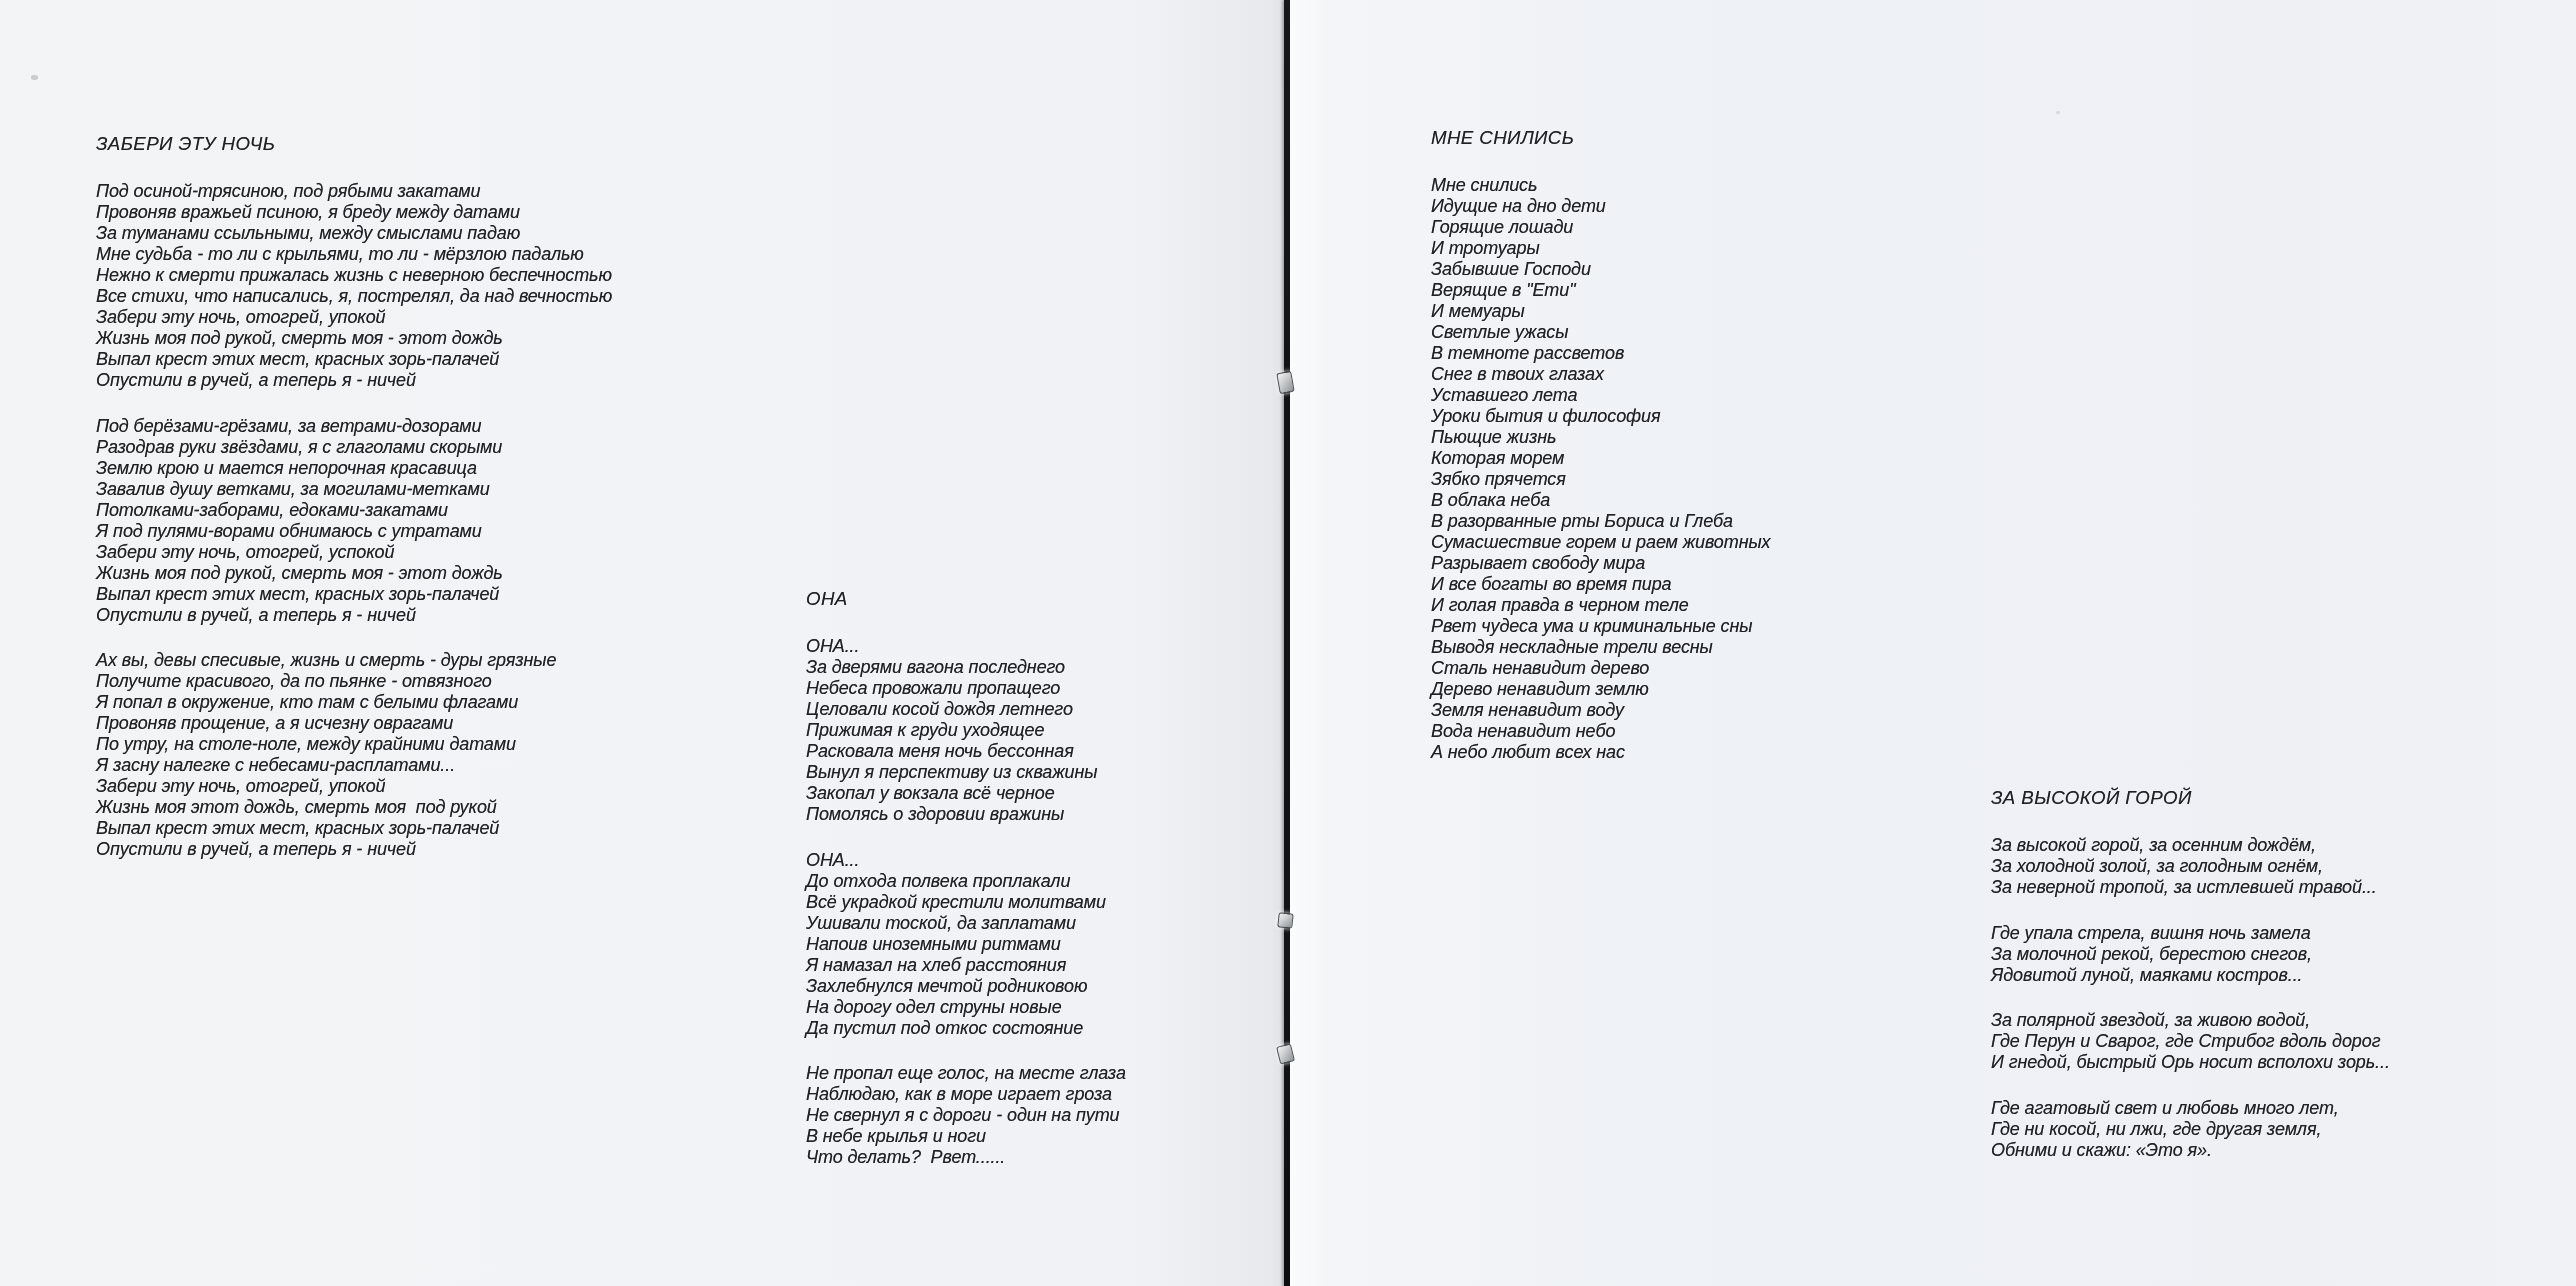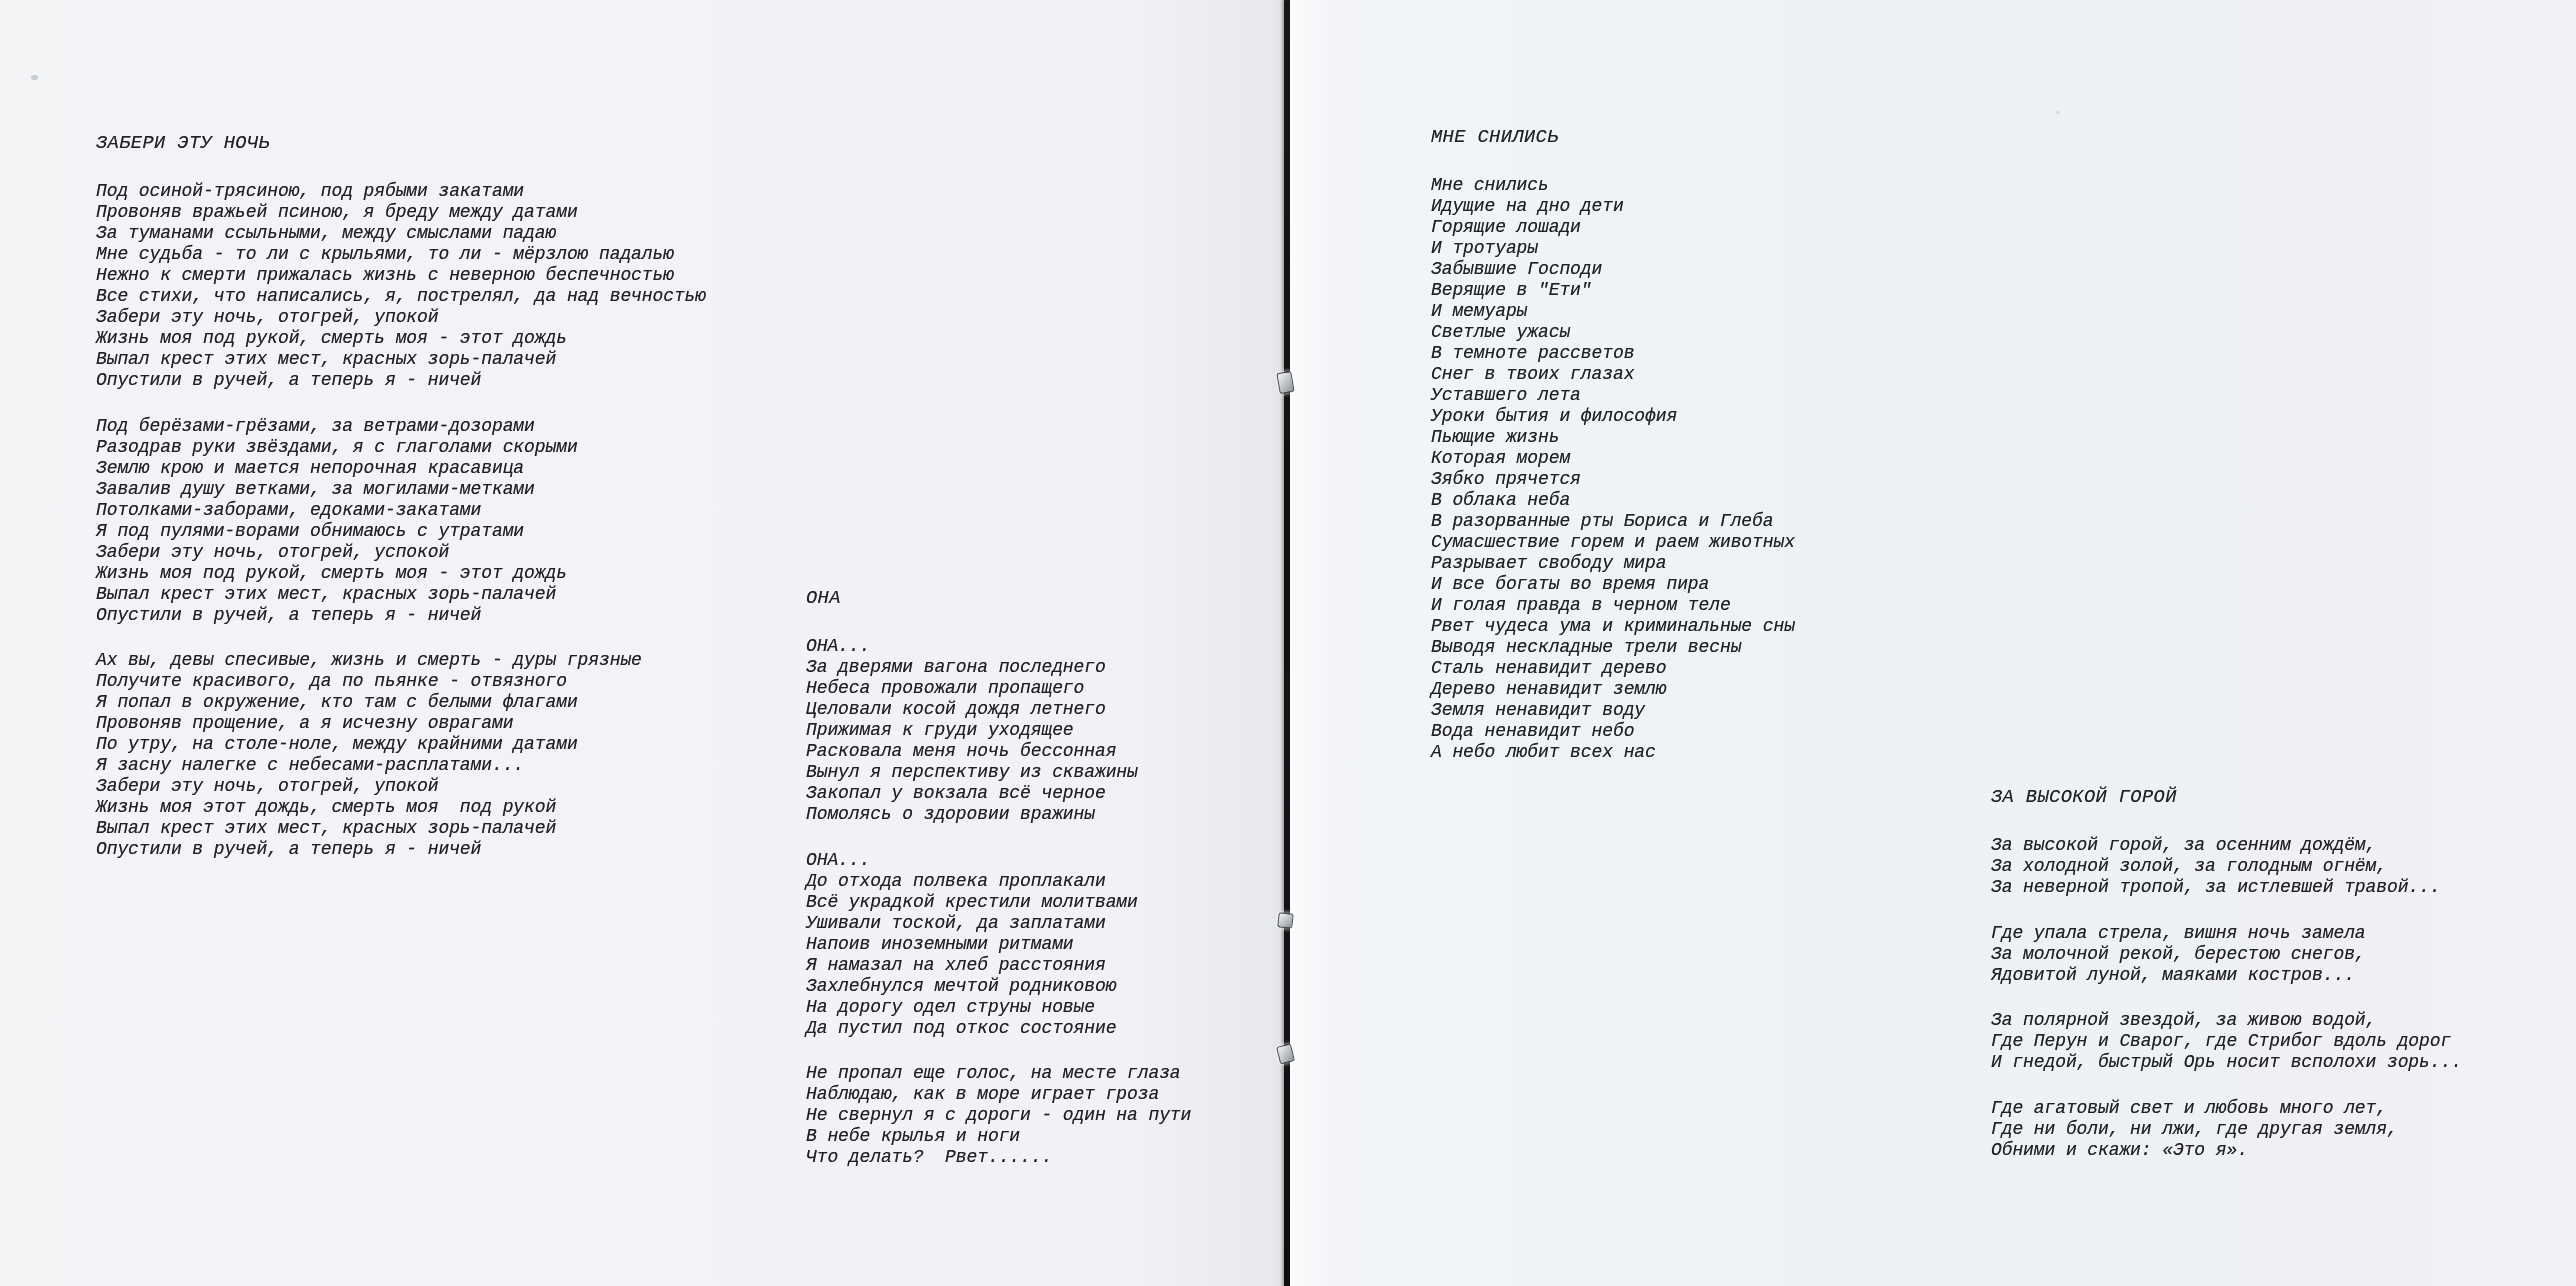--- a/index.html
+++ b/index.html
@@ -2,21 +2,21 @@
 <html style="font-size:14.6px"><head>
 <meta charset="utf-8">
 <style>
   html, body { margin: 0; padding: 0; background: #d8dadd; }
   .scan {
     position: relative;
     width: 2576px;
     height: 1287px;
     overflow: hidden;
     background: #0ea5e9;
-    font-family: Liberation Mono, monospace;
+    font-family: Liberation Sans, sans-serif;
   }
   .page { position: absolute; top: 0; height: 100%; }
   .page-left {
     left: 0; width: 1284px;
     background: linear-gradient(90deg, #f3f4f6 0%, #f2f3f6 55%, #f0f2f5 88%, #e7e9ec 99%, #dfe1e4 100%);
   }
   .page-right {
     left: 1289px; width: 1287px;
     background: linear-gradient(90deg, #fbfcfc 0%, #f3f5f8 3%, #eef1f5 38%, #eef0f4 78%, #f1f2f5 100%);
   }
@@ -204,21 +204,21 @@
           <div class="line">За молочной рекой, берестою снегов,</div>
           <div class="line">Ядовитой луной, маяками костров...</div>
         </div>
         <div class="stanza">
           <div class="line">За полярной звездой, за живою водой,</div>
           <div class="line">Где Перун и Сварог, где Стрибог вдоль дорог</div>
           <div class="line">И гнедой, быстрый Орь носит всполохи зорь...</div>
         </div>
         <div class="stanza">
           <div class="line">Где агатовый свет и любовь много лет,</div>
-          <div class="line">Где ни боли, ни лжи, где другая земля,</div>
+          <div class="line">Где ни косой, ни лжи, где другая земля,</div>
           <div class="line">Обними и скажи: «Это я».</div>
         </div>
       </div>
   </section>
 
   <div class="spine"></div>
   <div class="staple staple-1"></div>
   <div class="staple staple-2"></div>
   <div class="staple staple-3"></div>
 

